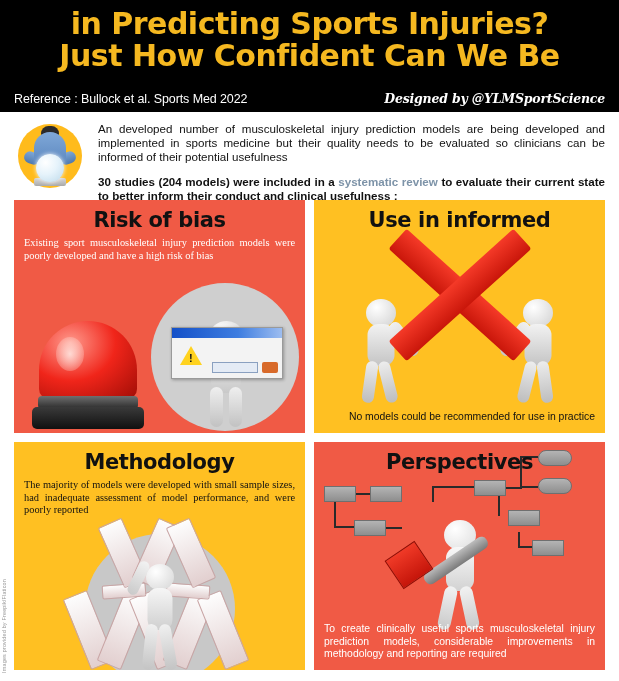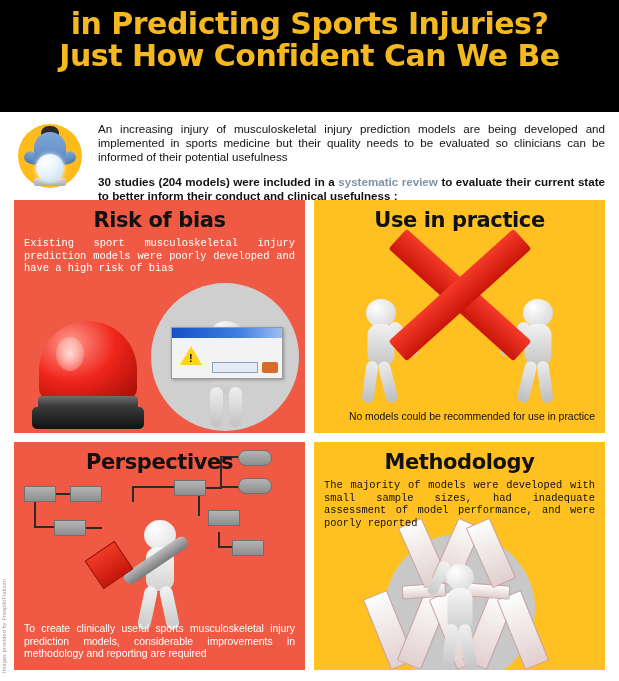--- a/index.html
+++ b/index.html
@@ -143,21 +143,21 @@
     margin-bottom: 5px;
     position: relative;
     z-index: 5;
   }
   .panel-sub {
     font-size: 10.4px;
     line-height: 12.6px;
     text-align: justify;
     position: relative;
     z-index: 5;
-    font-family: Liberation Mono, monospace;
+    font-family: Liberation Serif, serif;
   }
   .sub-on-red { color: #ffffff; }
   .sub-on-yellow { color: #111111; }
   .panel-foot {
     position: absolute;
     left: 10px; right: 10px; bottom: 9px;
     font-size: 10.4px;
     line-height: 12.6px;
     z-index: 5;
     font-family: "Liberation Sans", sans-serif;
@@ -439,34 +439,38 @@
   }
 </style>
 </head>
 <body>
 
 <div class="header">
   <div class="title">
     <span class="title-line">in Predicting Sports Injuries?</span>
     <span class="title-line">Just How Confident Can We Be</span>
   </div>
+  <div class="credits">
+    <span class="reference">Reference : Bullock et al. Sports Med 2022</span>
+    <span class="designer">Designed by @YLMSportScience</span>
+  </div>
 </div>
 
 <div class="intro">
   <div class="intro-icon">
     <div class="ball-circle"></div>
     <div class="ft-arm-l"></div>
     <div class="ft-arm-r"></div>
     <div class="ft-head"></div>
     <div class="ft-body"></div>
     <div class="ft-base"></div>
     <div class="ft-ball"></div>
   </div>
   <div class="intro-text">
-    <p class="intro-p">An increasing injury of musculoskeletal injury prediction models are being developed and implemented in sports medicine but their quality needs to be evaluated so clinicians can be informed of their potential usefulness</p>
+    <p class="intro-p">An developed number of musculoskeletal injury prediction models are being developed and implemented in sports medicine but their quality needs to be evaluated so clinicians can be informed of their potential usefulness</p>
     <p class="intro-p"><span>30 studies (204 models) were included in a </span><span class="link-accent">systematic review</span><span> to evaluate their current state to better inform their conduct and clinical usefulness :</span></p>
   </div>
 </div>
 
 <div class="grid">
 
   <div class="panel panel-red">
     <div class="art-riskbias">
       <div class="rb-graycircle"></div>
       <div class="siren-dome"></div>
@@ -507,22 +511,47 @@
         <div class="up-torso"></div>
         <div class="up-arm"></div>
         <div class="up-leg1"></div>
         <div class="up-leg2"></div>
       </div>
       <div class="cross-x">
         <div class="cross-bar b1"></div>
         <div class="cross-bar b2"></div>
       </div>
     </div>
-    <div class="panel-title">Use in practice</div>
+    <div class="panel-title">Use in informed</div>
     <div class="panel-foot foot-dark">No models could be recommended for use in practice</div>
+  </div>
+
+  <div class="panel panel-yellow">
+    <div class="art-method">
+      <div class="mt-graycircle"></div>
+      <div class="card" style="left:62px;  bottom:2px;  width:26px; height:76px; transform:rotate(-22deg);"></div>
+      <div class="card" style="left:96px;  bottom:2px;  width:26px; height:76px; transform:rotate(22deg);"></div>
+      <div class="card" style="left:128px; bottom:2px;  width:26px; height:76px; transform:rotate(-22deg);"></div>
+      <div class="card" style="left:162px; bottom:2px;  width:26px; height:76px; transform:rotate(22deg);"></div>
+      <div class="card" style="left:196px; bottom:2px;  width:26px; height:76px; transform:rotate(-22deg);"></div>
+      <div class="card" style="left:88px;  bottom:72px; width:44px; height:14px; transform:rotate(-4deg);"></div>
+      <div class="card" style="left:152px; bottom:72px; width:44px; height:14px; transform:rotate(4deg);"></div>
+      <div class="card" style="left:96px;  bottom:84px; width:26px; height:66px; transform:rotate(-24deg);"></div>
+      <div class="card" style="left:130px; bottom:84px; width:26px; height:66px; transform:rotate(24deg);"></div>
+      <div class="card" style="left:164px; bottom:84px; width:26px; height:66px; transform:rotate(-24deg);"></div>
+      <div class="mt-fig">
+        <div class="mt-head"></div>
+        <div class="mt-torso"></div>
+        <div class="mt-armup"></div>
+        <div class="mt-leg1"></div>
+        <div class="mt-leg2"></div>
+      </div>
+    </div>
+    <div class="panel-title">Methodology</div>
+    <div class="panel-sub sub-on-yellow">The majority of models were developed with small sample sizes, had inadequate assessment of model performance, and were poorly reported</div>
   </div>
 
   <div class="panel panel-red">
     <div class="art-persp">
       <div class="fc-box" style="left:10px;  top:44px;  width:32px; height:16px;"></div>
       <div class="fc-line" style="left:42px;  top:51px;  width:14px; height:2px;"></div>
       <div class="fc-box" style="left:56px;  top:44px;  width:32px; height:16px;"></div>
       <div class="fc-line" style="left:20px;  top:60px;  width:2px;  height:26px;"></div>
       <div class="fc-line" style="left:20px;  top:84px;  width:20px; height:2px;"></div>
       <div class="fc-box" style="left:40px;  top:78px;  width:32px; height:16px;"></div>
@@ -547,40 +576,15 @@
         <div class="ps-head"></div>
         <div class="ps-torso"></div>
         <div class="ps-leg1"></div>
         <div class="ps-leg2"></div>
       </div>
     </div>
     <div class="panel-title">Perspectives</div>
     <div class="panel-foot foot-light">To create clinically useful sports musculoskeletal injury prediction models, considerable improvements in methodology and reporting are required</div>
   </div>
 
-  <div class="panel panel-yellow">
-    <div class="art-method">
-      <div class="mt-graycircle"></div>
-      <div class="card" style="left:62px;  bottom:2px;  width:26px; height:76px; transform:rotate(-22deg);"></div>
-      <div class="card" style="left:96px;  bottom:2px;  width:26px; height:76px; transform:rotate(22deg);"></div>
-      <div class="card" style="left:128px; bottom:2px;  width:26px; height:76px; transform:rotate(-22deg);"></div>
-      <div class="card" style="left:162px; bottom:2px;  width:26px; height:76px; transform:rotate(22deg);"></div>
-      <div class="card" style="left:196px; bottom:2px;  width:26px; height:76px; transform:rotate(-22deg);"></div>
-      <div class="card" style="left:88px;  bottom:72px; width:44px; height:14px; transform:rotate(-4deg);"></div>
-      <div class="card" style="left:152px; bottom:72px; width:44px; height:14px; transform:rotate(4deg);"></div>
-      <div class="card" style="left:96px;  bottom:84px; width:26px; height:66px; transform:rotate(-24deg);"></div>
-      <div class="card" style="left:130px; bottom:84px; width:26px; height:66px; transform:rotate(24deg);"></div>
-      <div class="card" style="left:164px; bottom:84px; width:26px; height:66px; transform:rotate(-24deg);"></div>
-      <div class="mt-fig">
-        <div class="mt-head"></div>
-        <div class="mt-torso"></div>
-        <div class="mt-armup"></div>
-        <div class="mt-leg1"></div>
-        <div class="mt-leg2"></div>
-      </div>
-    </div>
-    <div class="panel-title">Methodology</div>
-    <div class="panel-sub sub-on-yellow">The majority of models were developed with small sample sizes, had inadequate assessment of model performance, and were poorly reported</div>
-  </div>
-
 </div>
 
 <div class="side-credit">Images provided by Freepik/Flaticon</div>
 
 </body></html>

